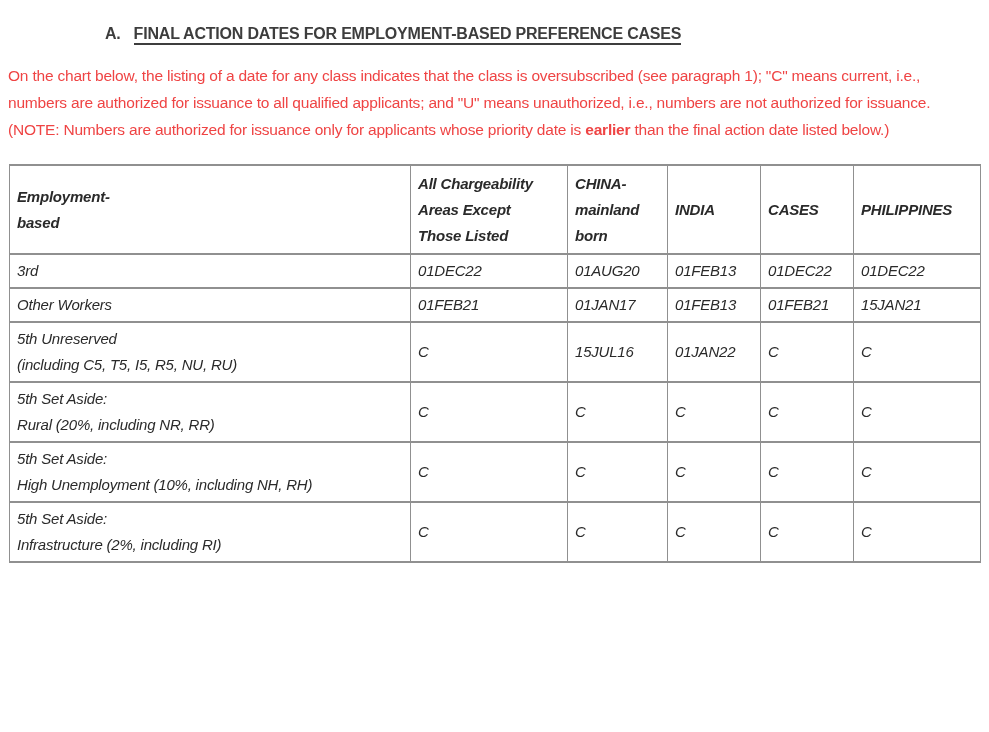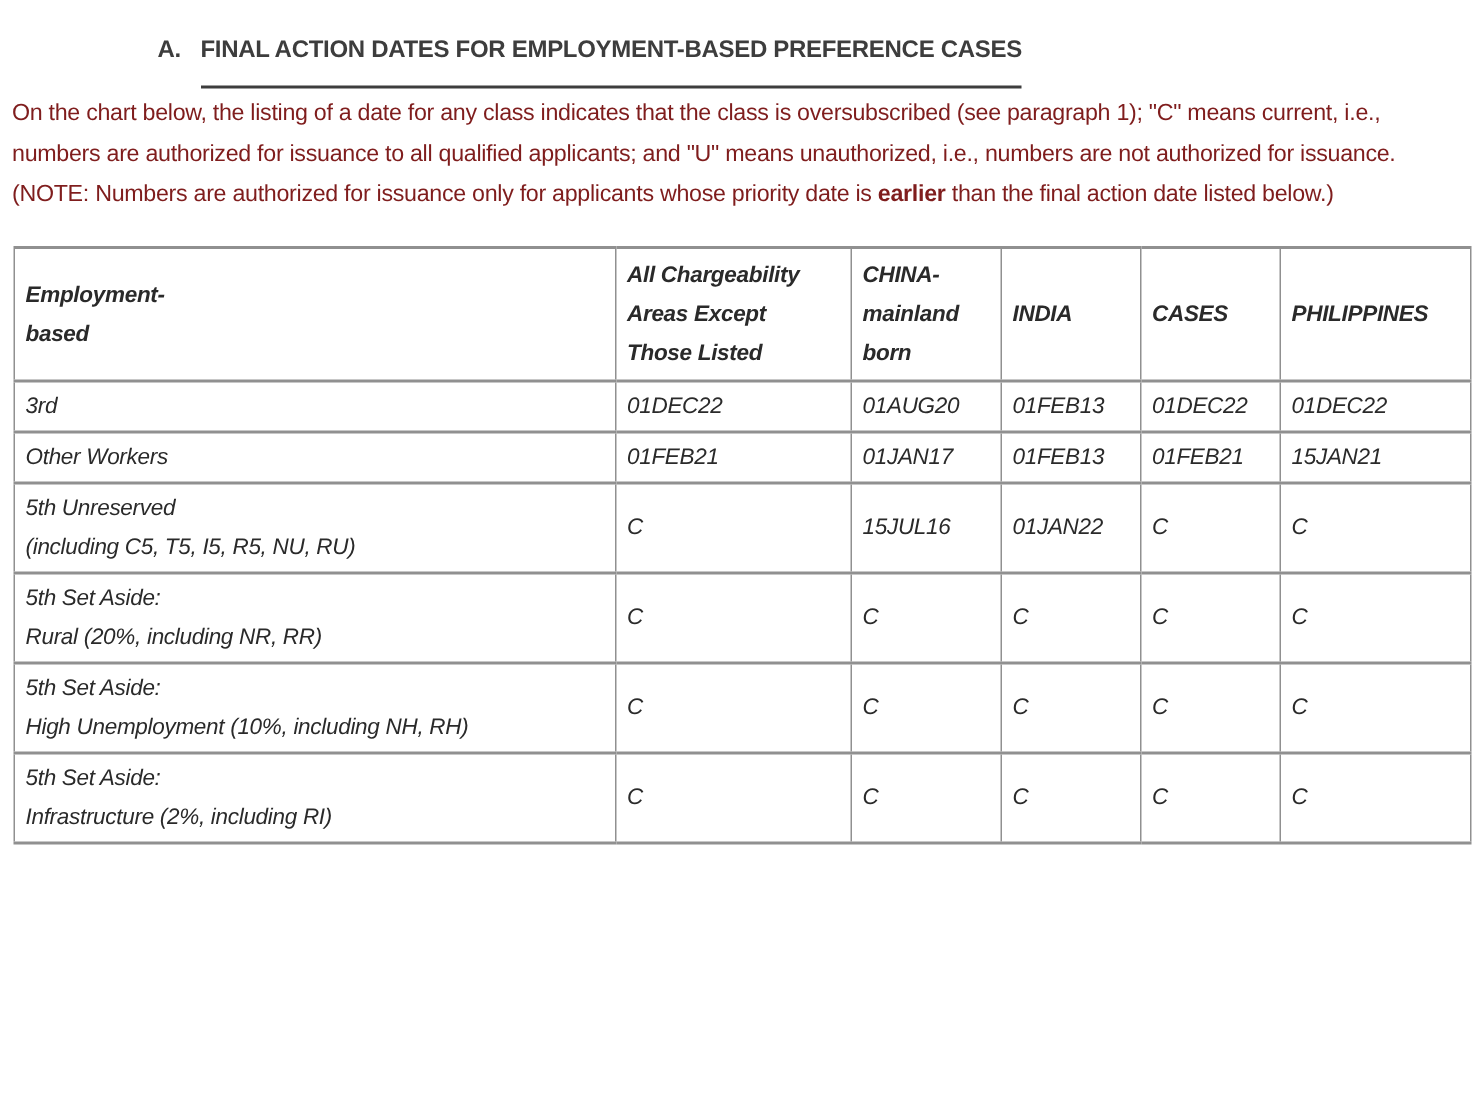--- a/index.html
+++ b/index.html
@@ -19,28 +19,28 @@
   .heading {
     margin: 24px 0 0 105px;
     font-size: 16px;
     font-weight: bold;
     color: #3d3d3d;
     line-height: 19px;
   }
   .heading .prefix { margin-right: 13px; }
   .heading .underlined {
     border-bottom: 2px solid currentColor;
-    padding-bottom: 15px;
+    padding-bottom: 1px;
   }
   .intro {
     margin: 19px 10px 0 8px;
     width: 958px;
     font-size: 15.5px;
     line-height: 27px;
-    color: #7f1d1d;
+    color: #ef4444;
   }
   .intro b { font-weight: bold; }
   .fad-table {
     margin: 21px 0 0 9px;
     border-collapse: collapse;
     table-layout: fixed;
     width: 971px;
     font-size: 15px;
     color: #2a2a2a;
     font-style: italic;

